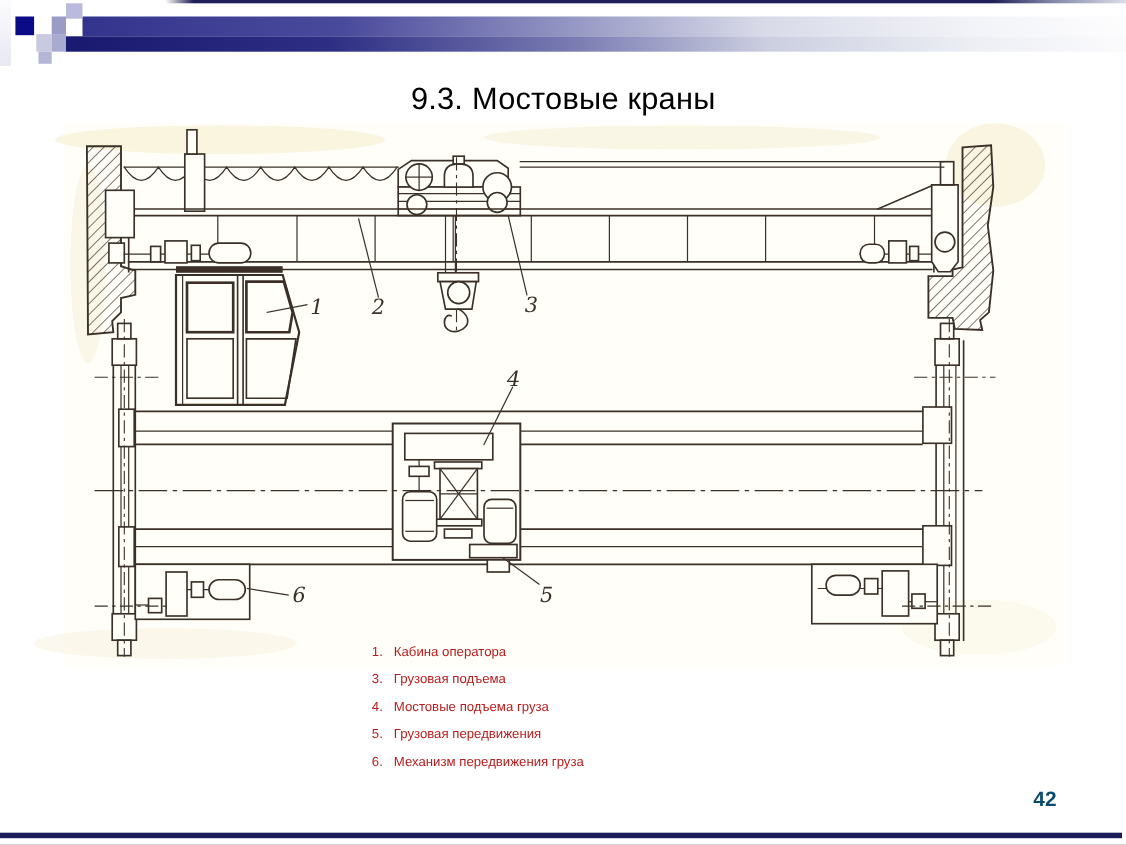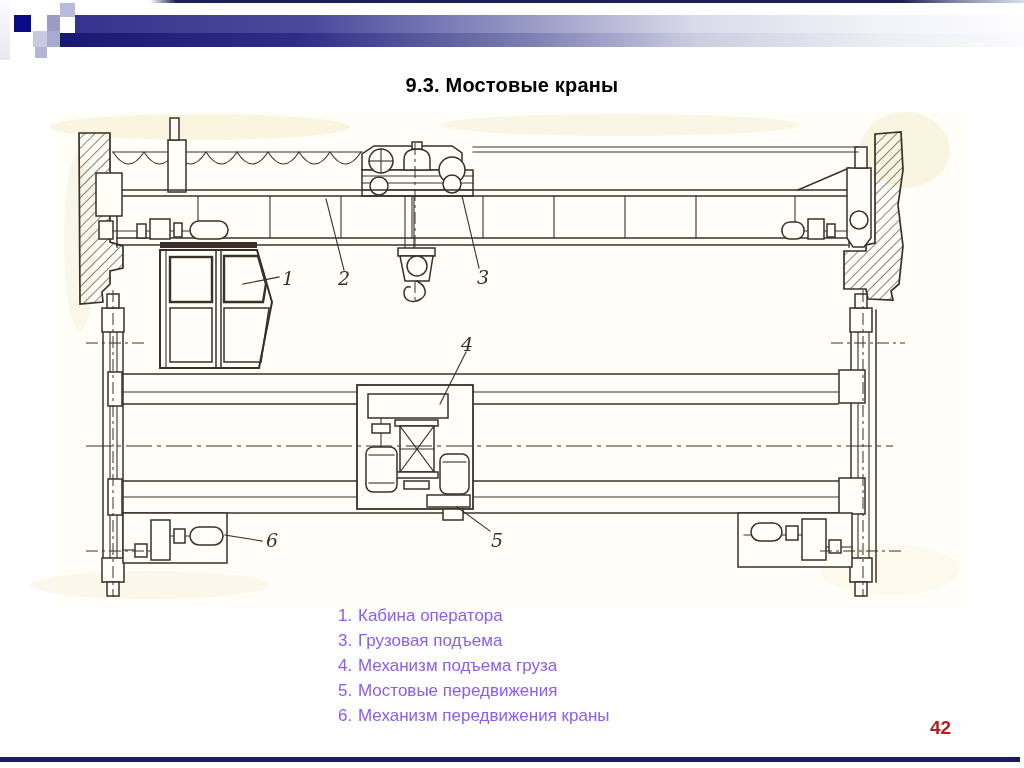--- a/index.html
+++ b/index.html
@@ -17,26 +17,26 @@
   .sq{position:absolute;}
   .sq-navy{left:14px;top:15px;width:17px;height:17px;}
   .sq-1{left:60px;top:3px;width:15px;height:14px;}
   .sq-2{left:47px;top:15px;width:13px;height:16px;}
   .sq-3{left:33px;top:31px;width:14px;height:16px;}
   .sq-4{left:47px;top:31px;width:13px;height:16px;}
   .sq-5{left:35px;top:47px;width:12px;height:11px;}
   .bottom-bar{position:absolute;left:0;top:757px;width:1020px;height:5px;background:#1c1c5c;}
   
   .title{position:absolute;left:0;top:74px;width:1024px;margin:0;text-align:center;
-      font-size:20px;font-weight:bold;color:#000;letter-spacing:.2px;}
-  .legend{position:absolute;left:338px;top:603px;font-size:17px;color:#8b5cf6;}
+      font-size:28px;font-weight:normal;color:#000;letter-spacing:.2px;}
+  .legend{position:absolute;left:338px;top:580px;font-size:12px;color:#b91c1c;}
   .lg-row{height:25px;line-height:25px;white-space:nowrap;}
   .lg-num{display:inline-block;min-width:20px;}
-  .page-number{position:absolute;left:930px;top:717px;width:40px;
-      font-size:19px;font-weight:bold;color:#b91c1c;}
+  .page-number{position:absolute;left:930px;top:717px;width:40px;text-align:center;
+      font-size:19px;font-weight:bold;color:#0c4a6e;}
   
   svg.dwg{position:absolute;left:0;top:0;}
   .ln{stroke:#3a3027;fill:none;stroke-width:1.5;stroke-linecap:square;}
   .thin{stroke-width:1.1;}
   .thick{stroke-width:2.4;}
   .fillp{fill:#fffef9;}
   .hatched{fill:url(#hatch);stroke:#3a3027;stroke-width:1.7;}
   .cl{stroke:#3a3027;stroke-width:1;fill:none;stroke-dasharray:12 4 3 4;}
   .num{font:italic 19px "DejaVu Serif",serif;fill:#3a3027;}
 </style>
@@ -284,25 +284,25 @@
   </svg>
 
   <div class="legend">
     <div class="lg-row">
       <span class="lg-num">1.</span><span>Кабина оператора</span>
     </div>
     <div class="lg-row">
       <span class="lg-num">3.</span><span>Грузовая подъема</span>
     </div>
     <div class="lg-row">
-      <span class="lg-num">4.</span><span>Механизм подъема груза</span>
-    </div>
-    <div class="lg-row">
-      <span class="lg-num">5.</span><span>Мостовые передвижения</span>
-    </div>
-    <div class="lg-row">
-      <span class="lg-num">6.</span><span>Механизм передвижения краны</span>
+      <span class="lg-num">4.</span><span>Мостовые подъема груза</span>
+    </div>
+    <div class="lg-row">
+      <span class="lg-num">5.</span><span>Грузовая передвижения</span>
+    </div>
+    <div class="lg-row">
+      <span class="lg-num">6.</span><span>Механизм передвижения груза</span>
     </div>
   </div>
 
   <div class="page-number">42</div>
   <div class="bottom-bar"></div>
 </div>
 
 </body></html>

